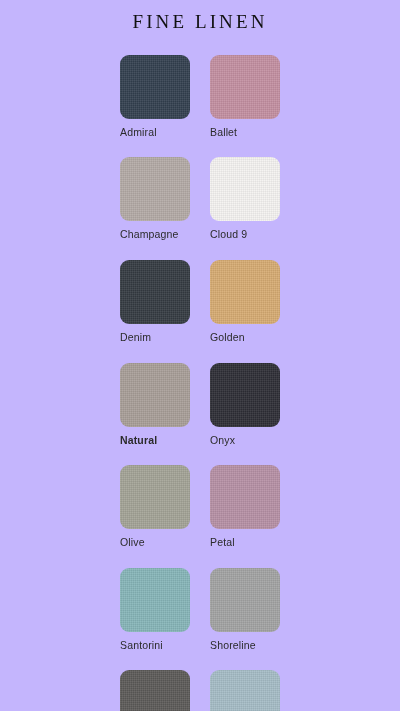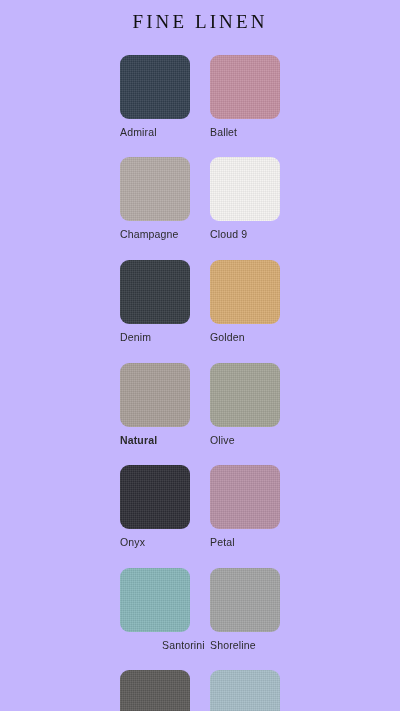--- a/index.html
+++ b/index.html
@@ -116,37 +116,37 @@
       <div class="swatch-chip" style="background-color: rgb(214, 171, 114);"></div>
       <div class="swatch-label" style="color: rgb(43, 43, 43);">Golden</div>
     </div>
 
     <div class="swatch-cell">
       <div class="swatch-chip" style="background-color: rgb(168, 158, 152);"></div>
       <div class="swatch-label" style="color: rgb(43, 43, 43); font-weight: bold;">Natural</div>
     </div>
 
     <div class="swatch-cell">
-      <div class="swatch-chip" style="background-color: rgb(163, 163, 150);"></div>
-      <div class="swatch-label" style="color: rgb(43, 43, 43);">Olive</div>
+      <div class="swatch-chip" style="background-color: rgb(46, 46, 54);"></div>
+      <div class="swatch-label" style="color: rgb(43, 43, 43);">Onyx</div>
     </div>
 
     <div class="swatch-cell">
-      <div class="swatch-chip" style="background-color: rgb(46, 46, 54);"></div>
-      <div class="swatch-label" style="color: rgb(43, 43, 43);">Onyx</div>
+      <div class="swatch-chip" style="background-color: rgb(163, 163, 150);"></div>
+      <div class="swatch-label" style="color: rgb(43, 43, 43);">Olive</div>
     </div>
 
     <div class="swatch-cell">
       <div class="swatch-chip" style="background-color: rgb(182, 144, 165);"></div>
       <div class="swatch-label" style="color: rgb(43, 43, 43);">Petal</div>
     </div>
 
     <div class="swatch-cell">
       <div class="swatch-chip" style="background-color: rgb(134, 181, 184);"></div>
-      <div class="swatch-label" style="color: rgb(43, 43, 43); margin-left: 42px;">Santorini</div>
+      <div class="swatch-label" style="color: rgb(43, 43, 43);">Santorini</div>
     </div>
 
     <div class="swatch-cell">
       <div class="swatch-chip" style="background-color: rgb(162, 163, 163);"></div>
       <div class="swatch-label" style="color: rgb(43, 43, 43);">Shoreline</div>
     </div>
 
     <div class="swatch-cell">
       <div class="swatch-chip" style="background-color: rgb(92, 90, 88);"></div>
 

